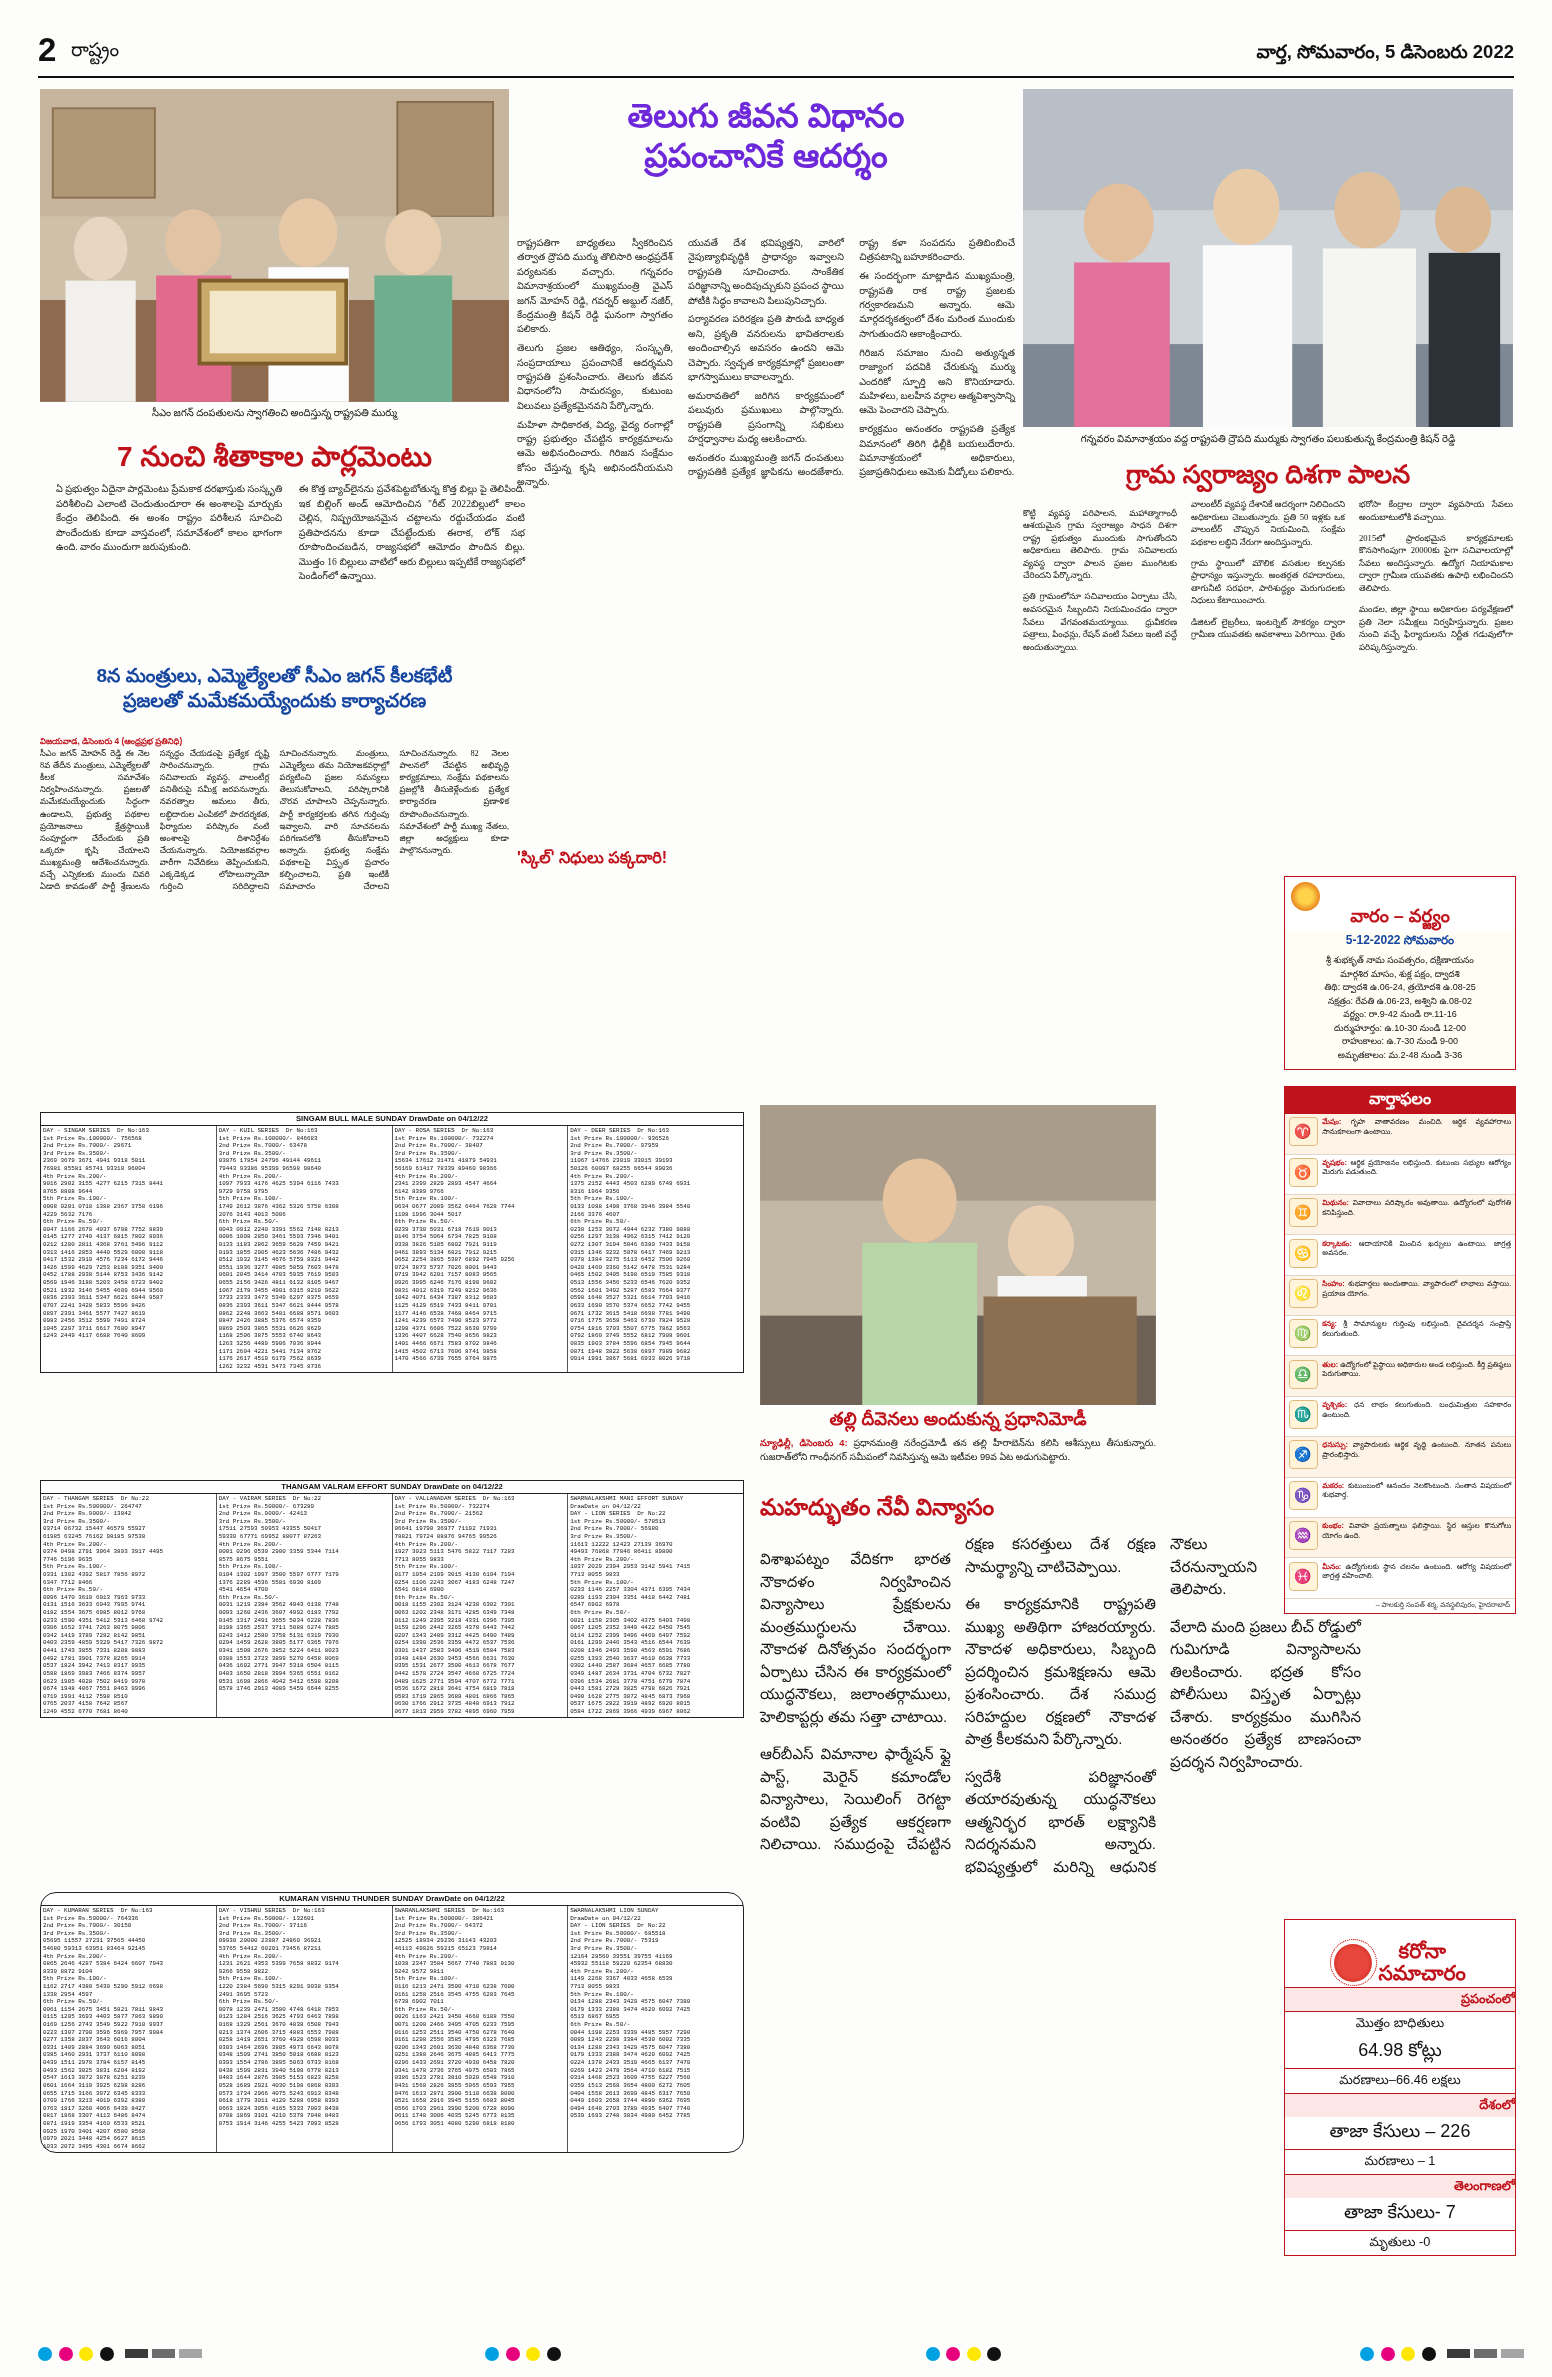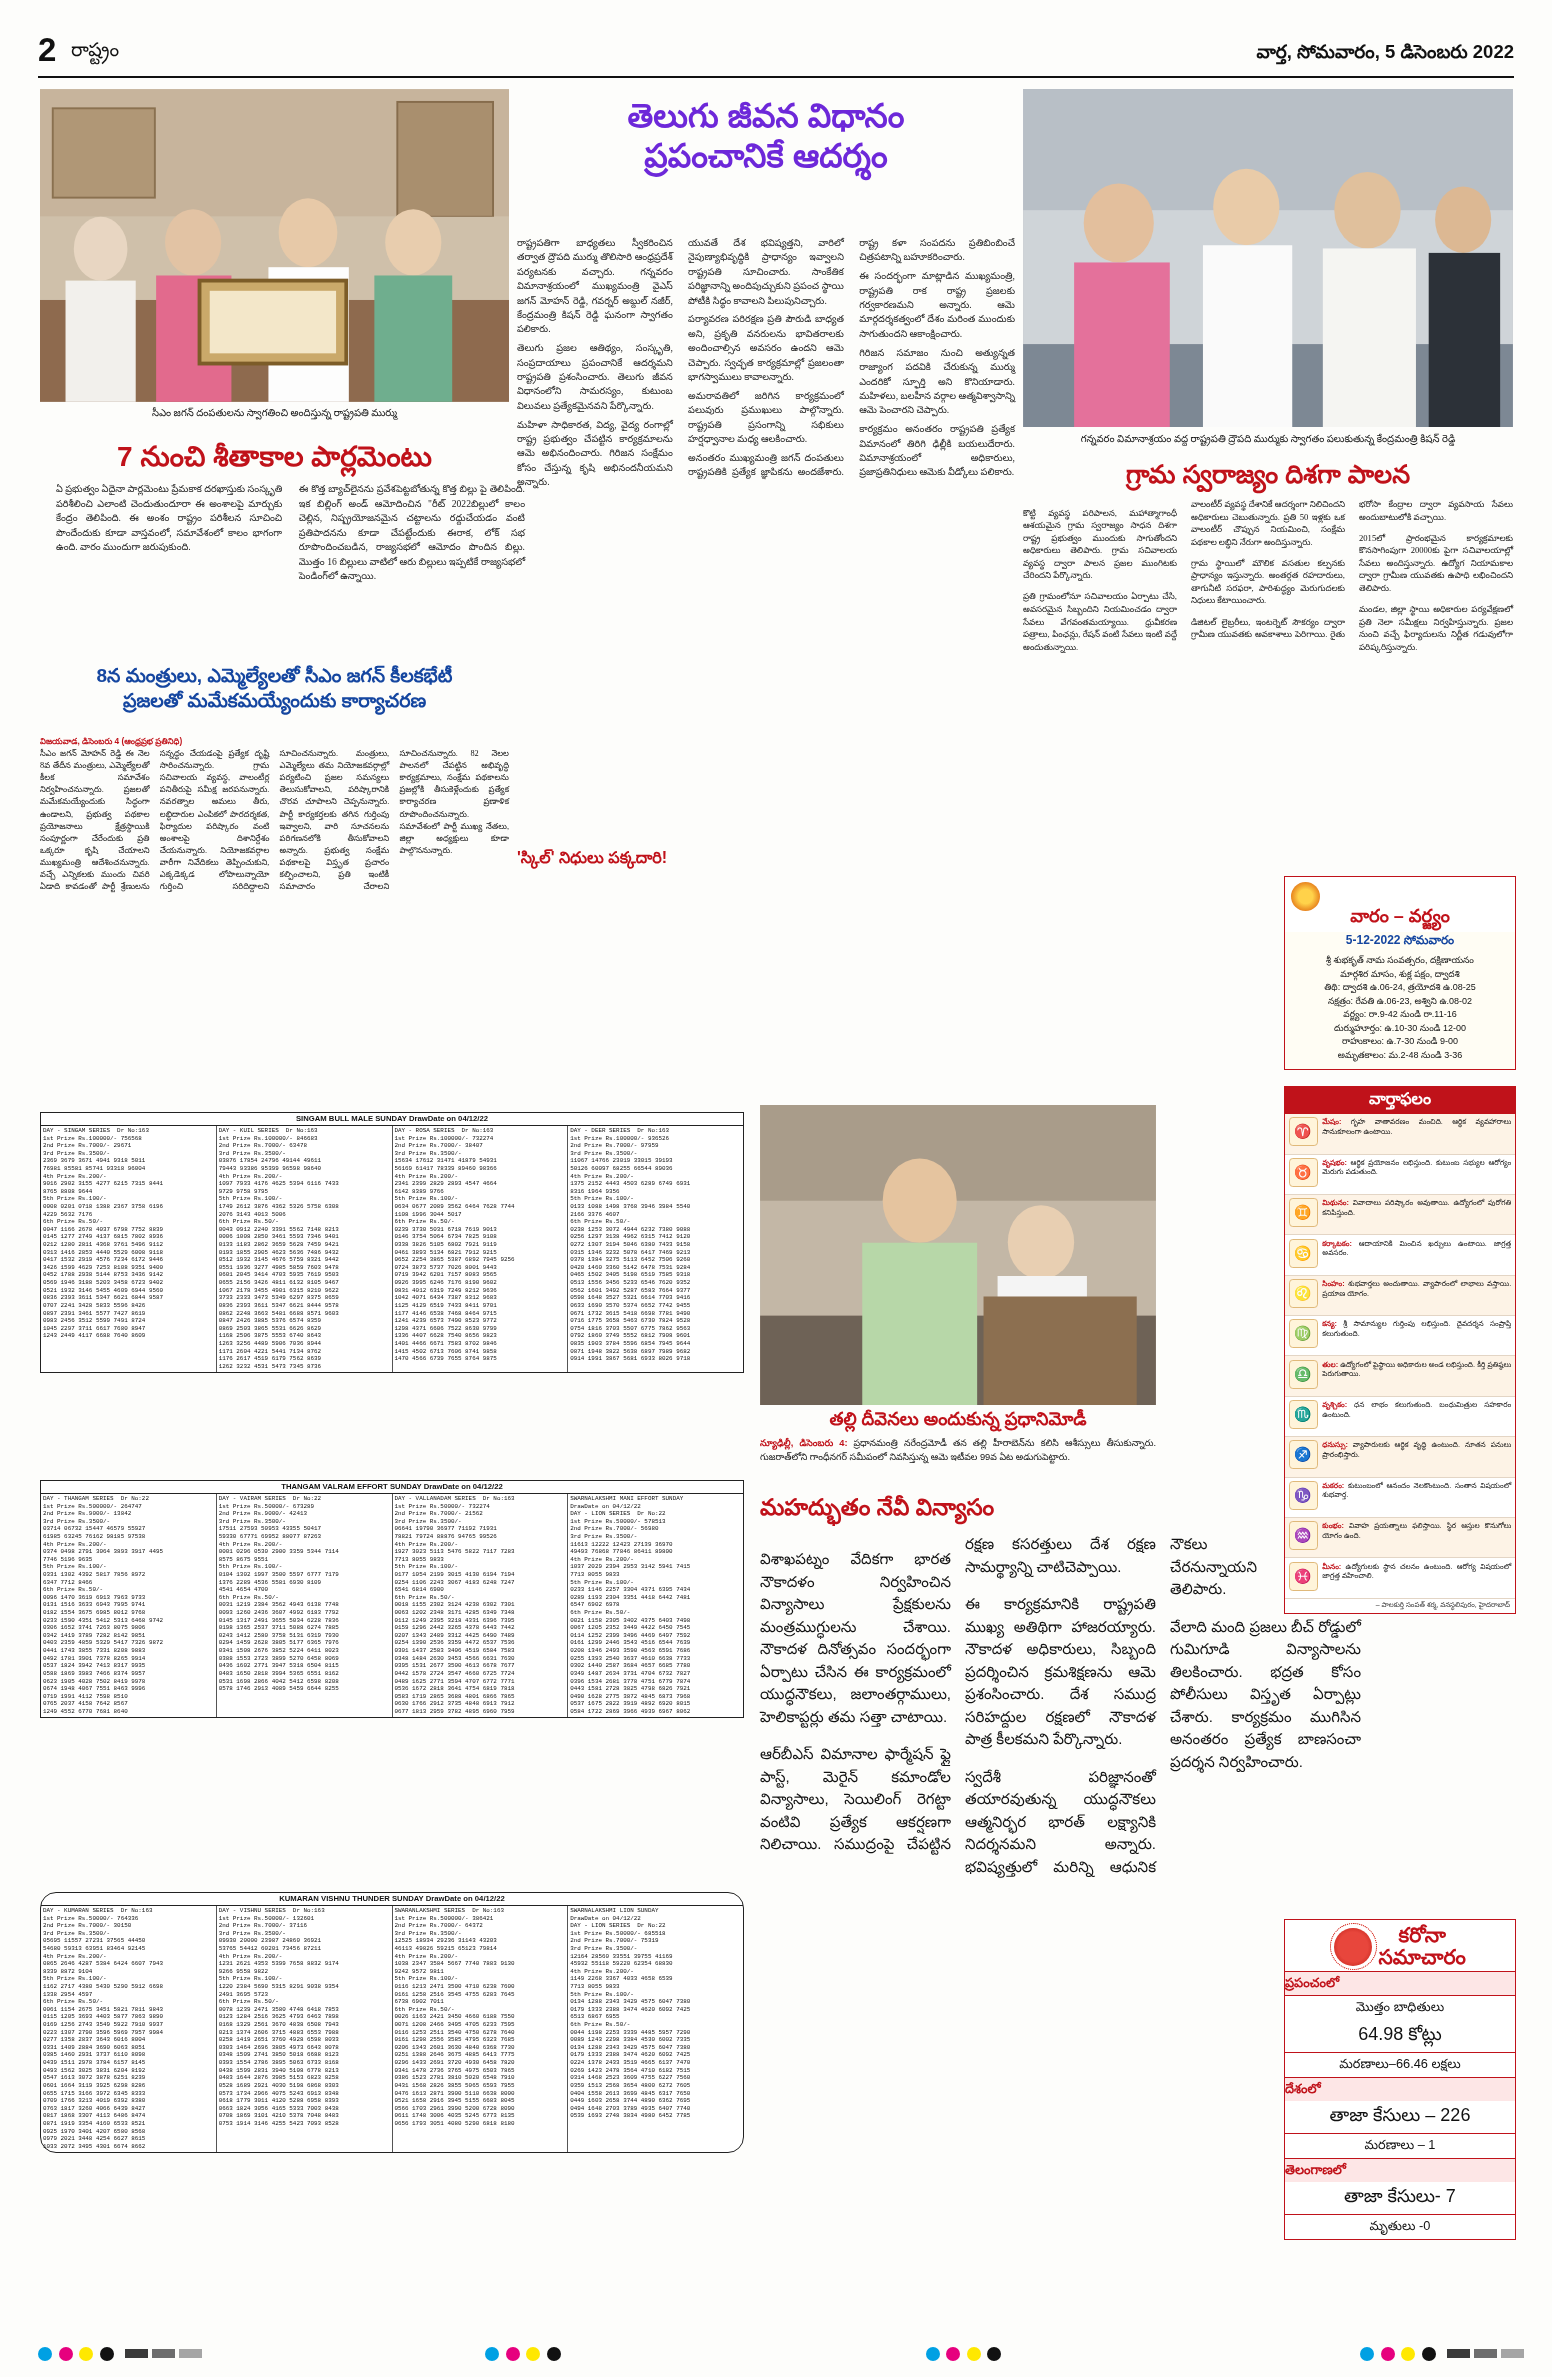--- a/index.html
+++ b/index.html
@@ -70,26 +70,26 @@
   #horo .h-title{background:#c0121a;color:#fff;text-align:center;font-weight:bold;font-size:16px;padding:2.6px 0;}
   .sign{display:flex;align-items:flex-start;gap:4.5px;border-bottom:0.6px solid #e3d5c5;padding:3.2px 3.8px;min-height:33px;}
   .sign:nth-child(even){background:#fdf3e6;}
   .sign .glyph{width:27px;height:27px;flex:none;border-radius:3.8px;background:#fff4da;border:0.6px solid #e0b97a;color:#b4551b;font-size:14px;display:flex;align-items:center;justify-content:center;}
   .sign .txt{font-size:7.3px;line-height:1.32;text-align:justify;}
   .sign .nm{color:#c0121a;font-weight:bold;}
   #horo-credit{font-size:7px;text-align:right;padding:2.6px 5.1px;color:#333;}
 
   
   #corona{position:absolute;left:1284px;top:1919px;width:230px;border:1.3px solid #c0121a;background:#fff;}
-  .cv-top{display:flex;align-items:center;justify-content:center;gap:6.4px;padding:5.1px 0 2.6px;}
+  .cv-top{display:flex;align-items:center;justify-content:center;gap:6.4px;padding:5.1px 0 2.6px;margin-top:16px;}
   .cv-virus{width:38px;height:38px;border-radius:50%;background:radial-gradient(circle,#e8463c 55%,#b81a12 100%);position:relative;}
   .cv-virus::before,.cv-virus::after{content:"";position:absolute;inset:-4.5px;border-radius:50%;border:1.9px dotted #d8352b;}
   .cv-title{color:#c0121a;font-weight:bold;font-size:20.4px;line-height:1.06;text-align:center;}
   .cv-row{border-top:0.6px solid #c0121a;padding:3.2px 5.1px;text-align:center;font-size:12.8px;}
-  .cv-sub{background:#fde6e6;color:#c0121a;font-weight:bold;font-size:12.8px;text-align:left;padding:2.6px 0;border-top:0.6px solid #c0121a;}
+  .cv-sub{background:#fde6e6;color:#c0121a;font-weight:bold;font-size:12.8px;text-align:right;padding:2.6px 0;border-top:0.6px solid #c0121a;}
   .cv-val{font-size:18px;text-align:center;padding:3.2px 0;}
 
   
   #colorbar{position:absolute;left:0;top:2341px;width:1552px;height:25.5px;}
   .dot{position:absolute;width:14px;height:14px;border-radius:50%;top:5.7px;}
   .greybar{position:absolute;height:9px;top:8.3px;}
 </style>
 </head>
 <body>
 

